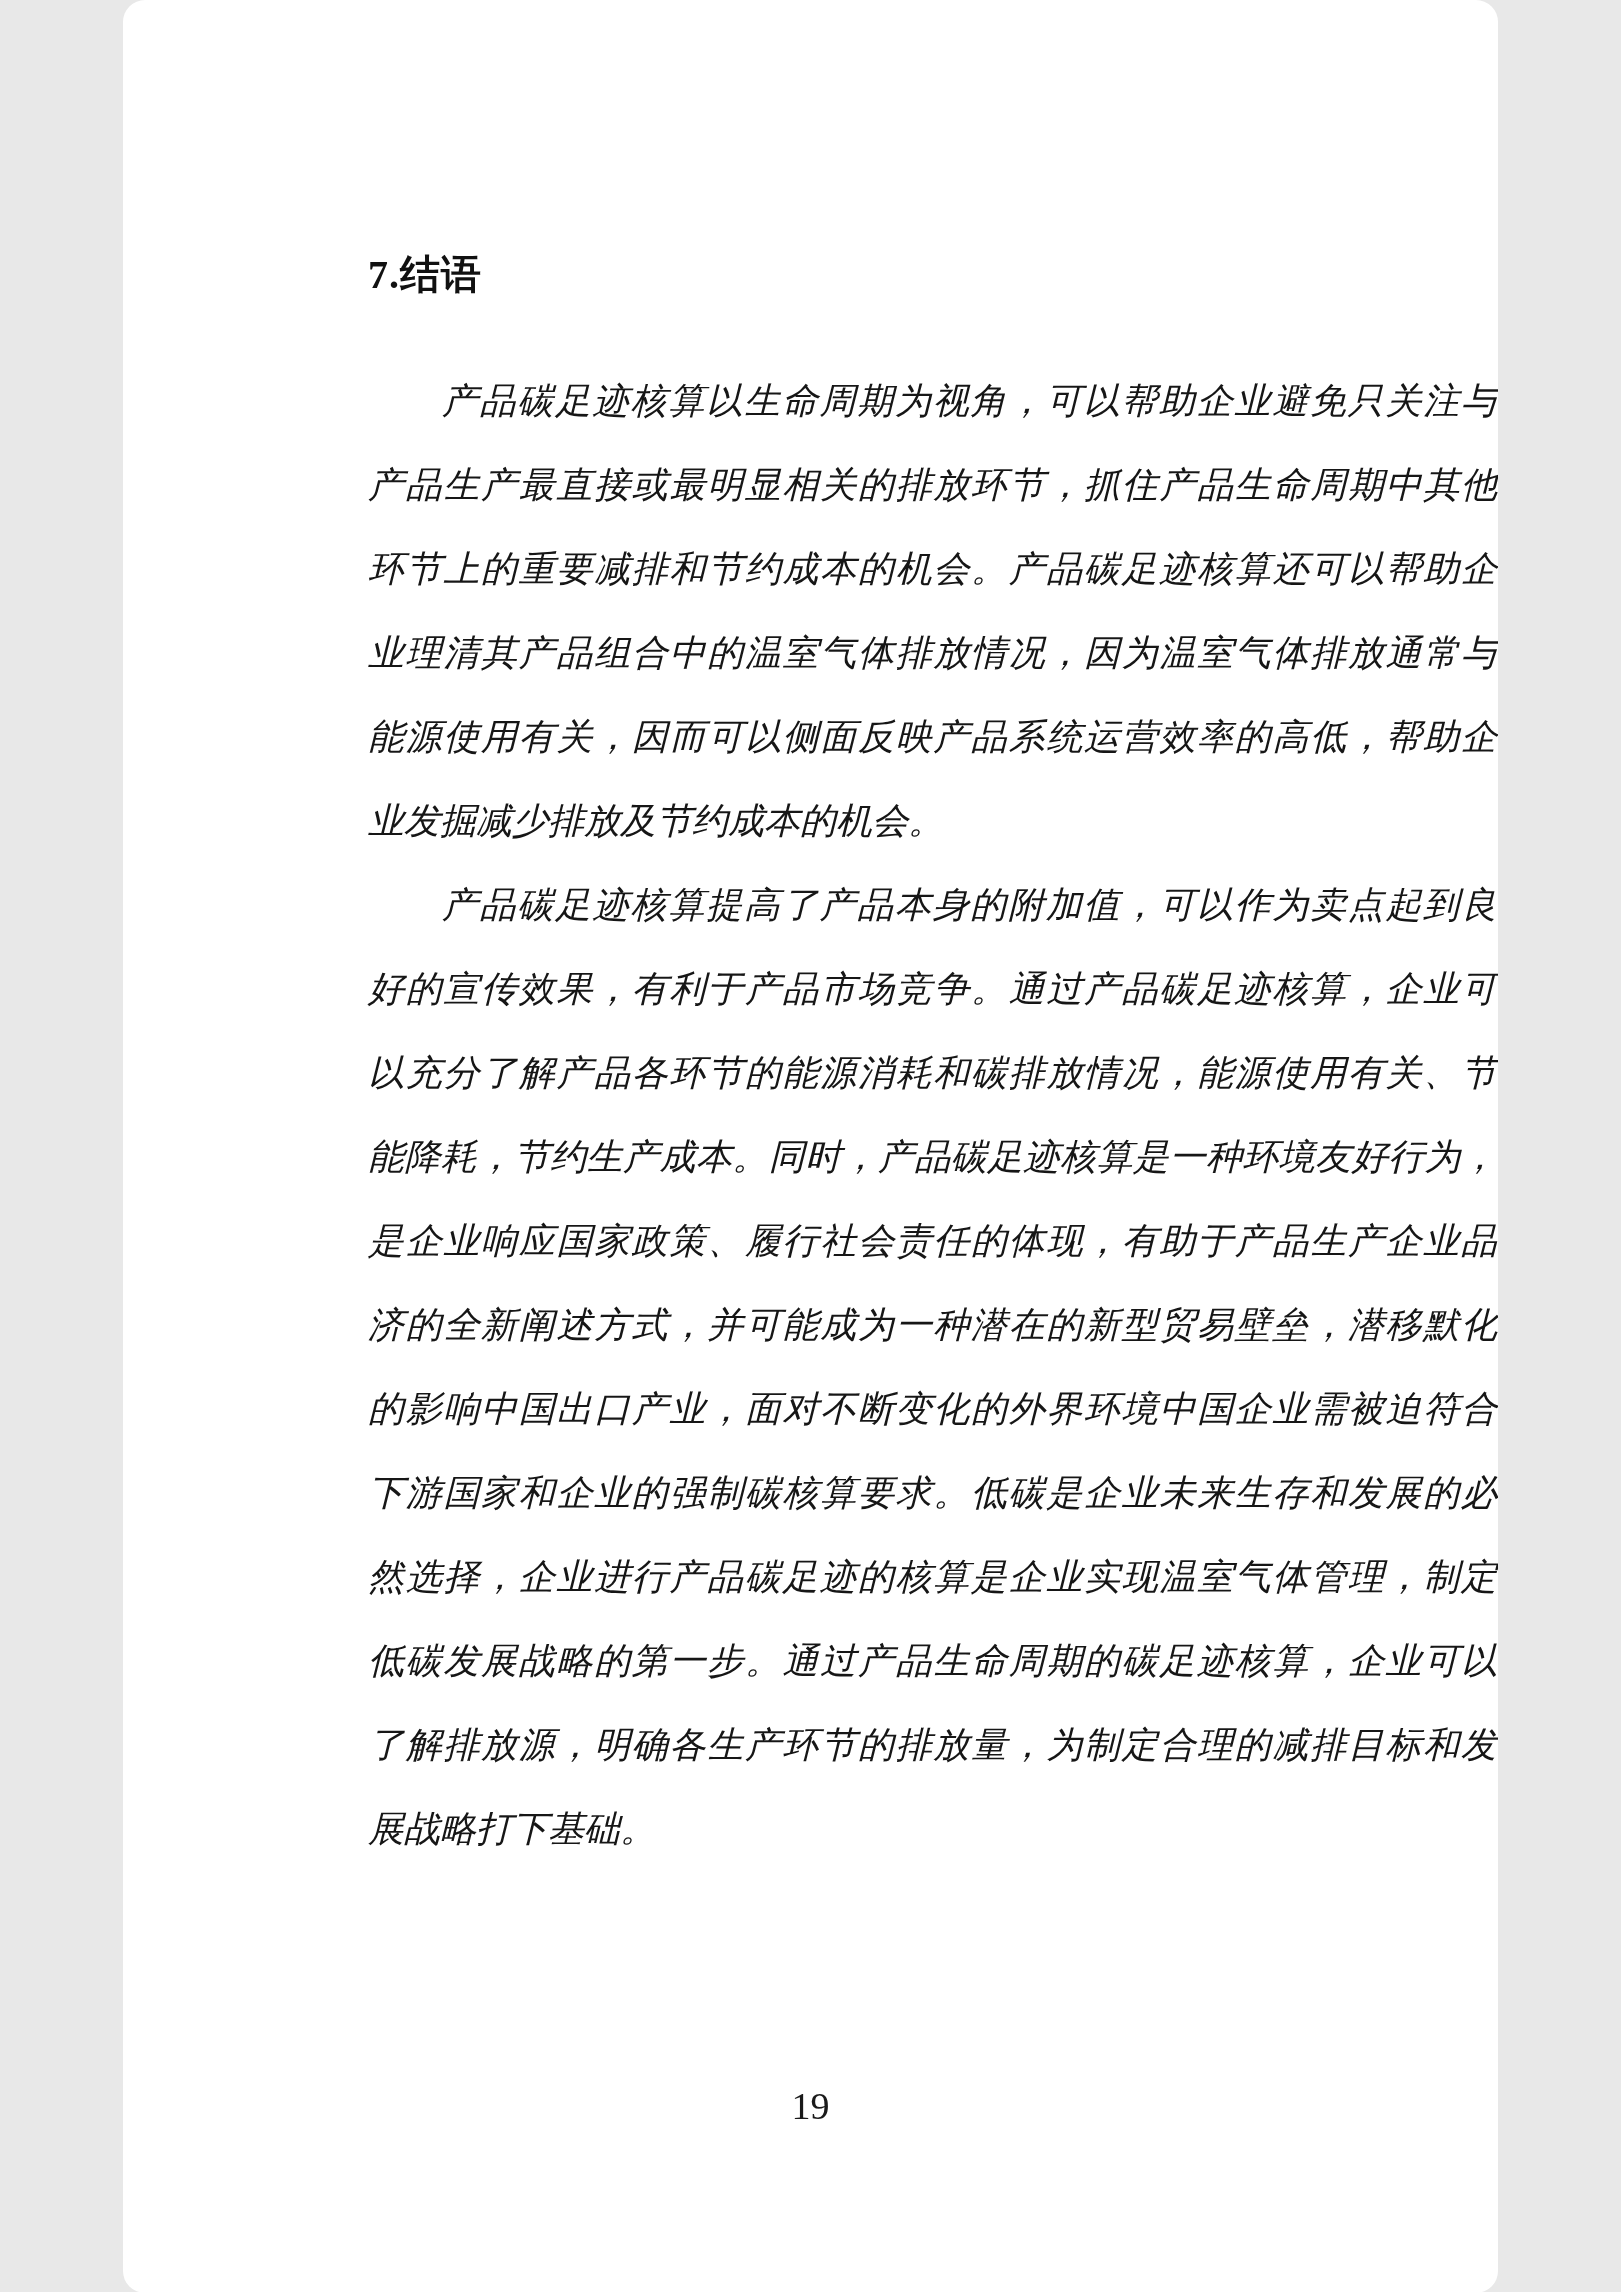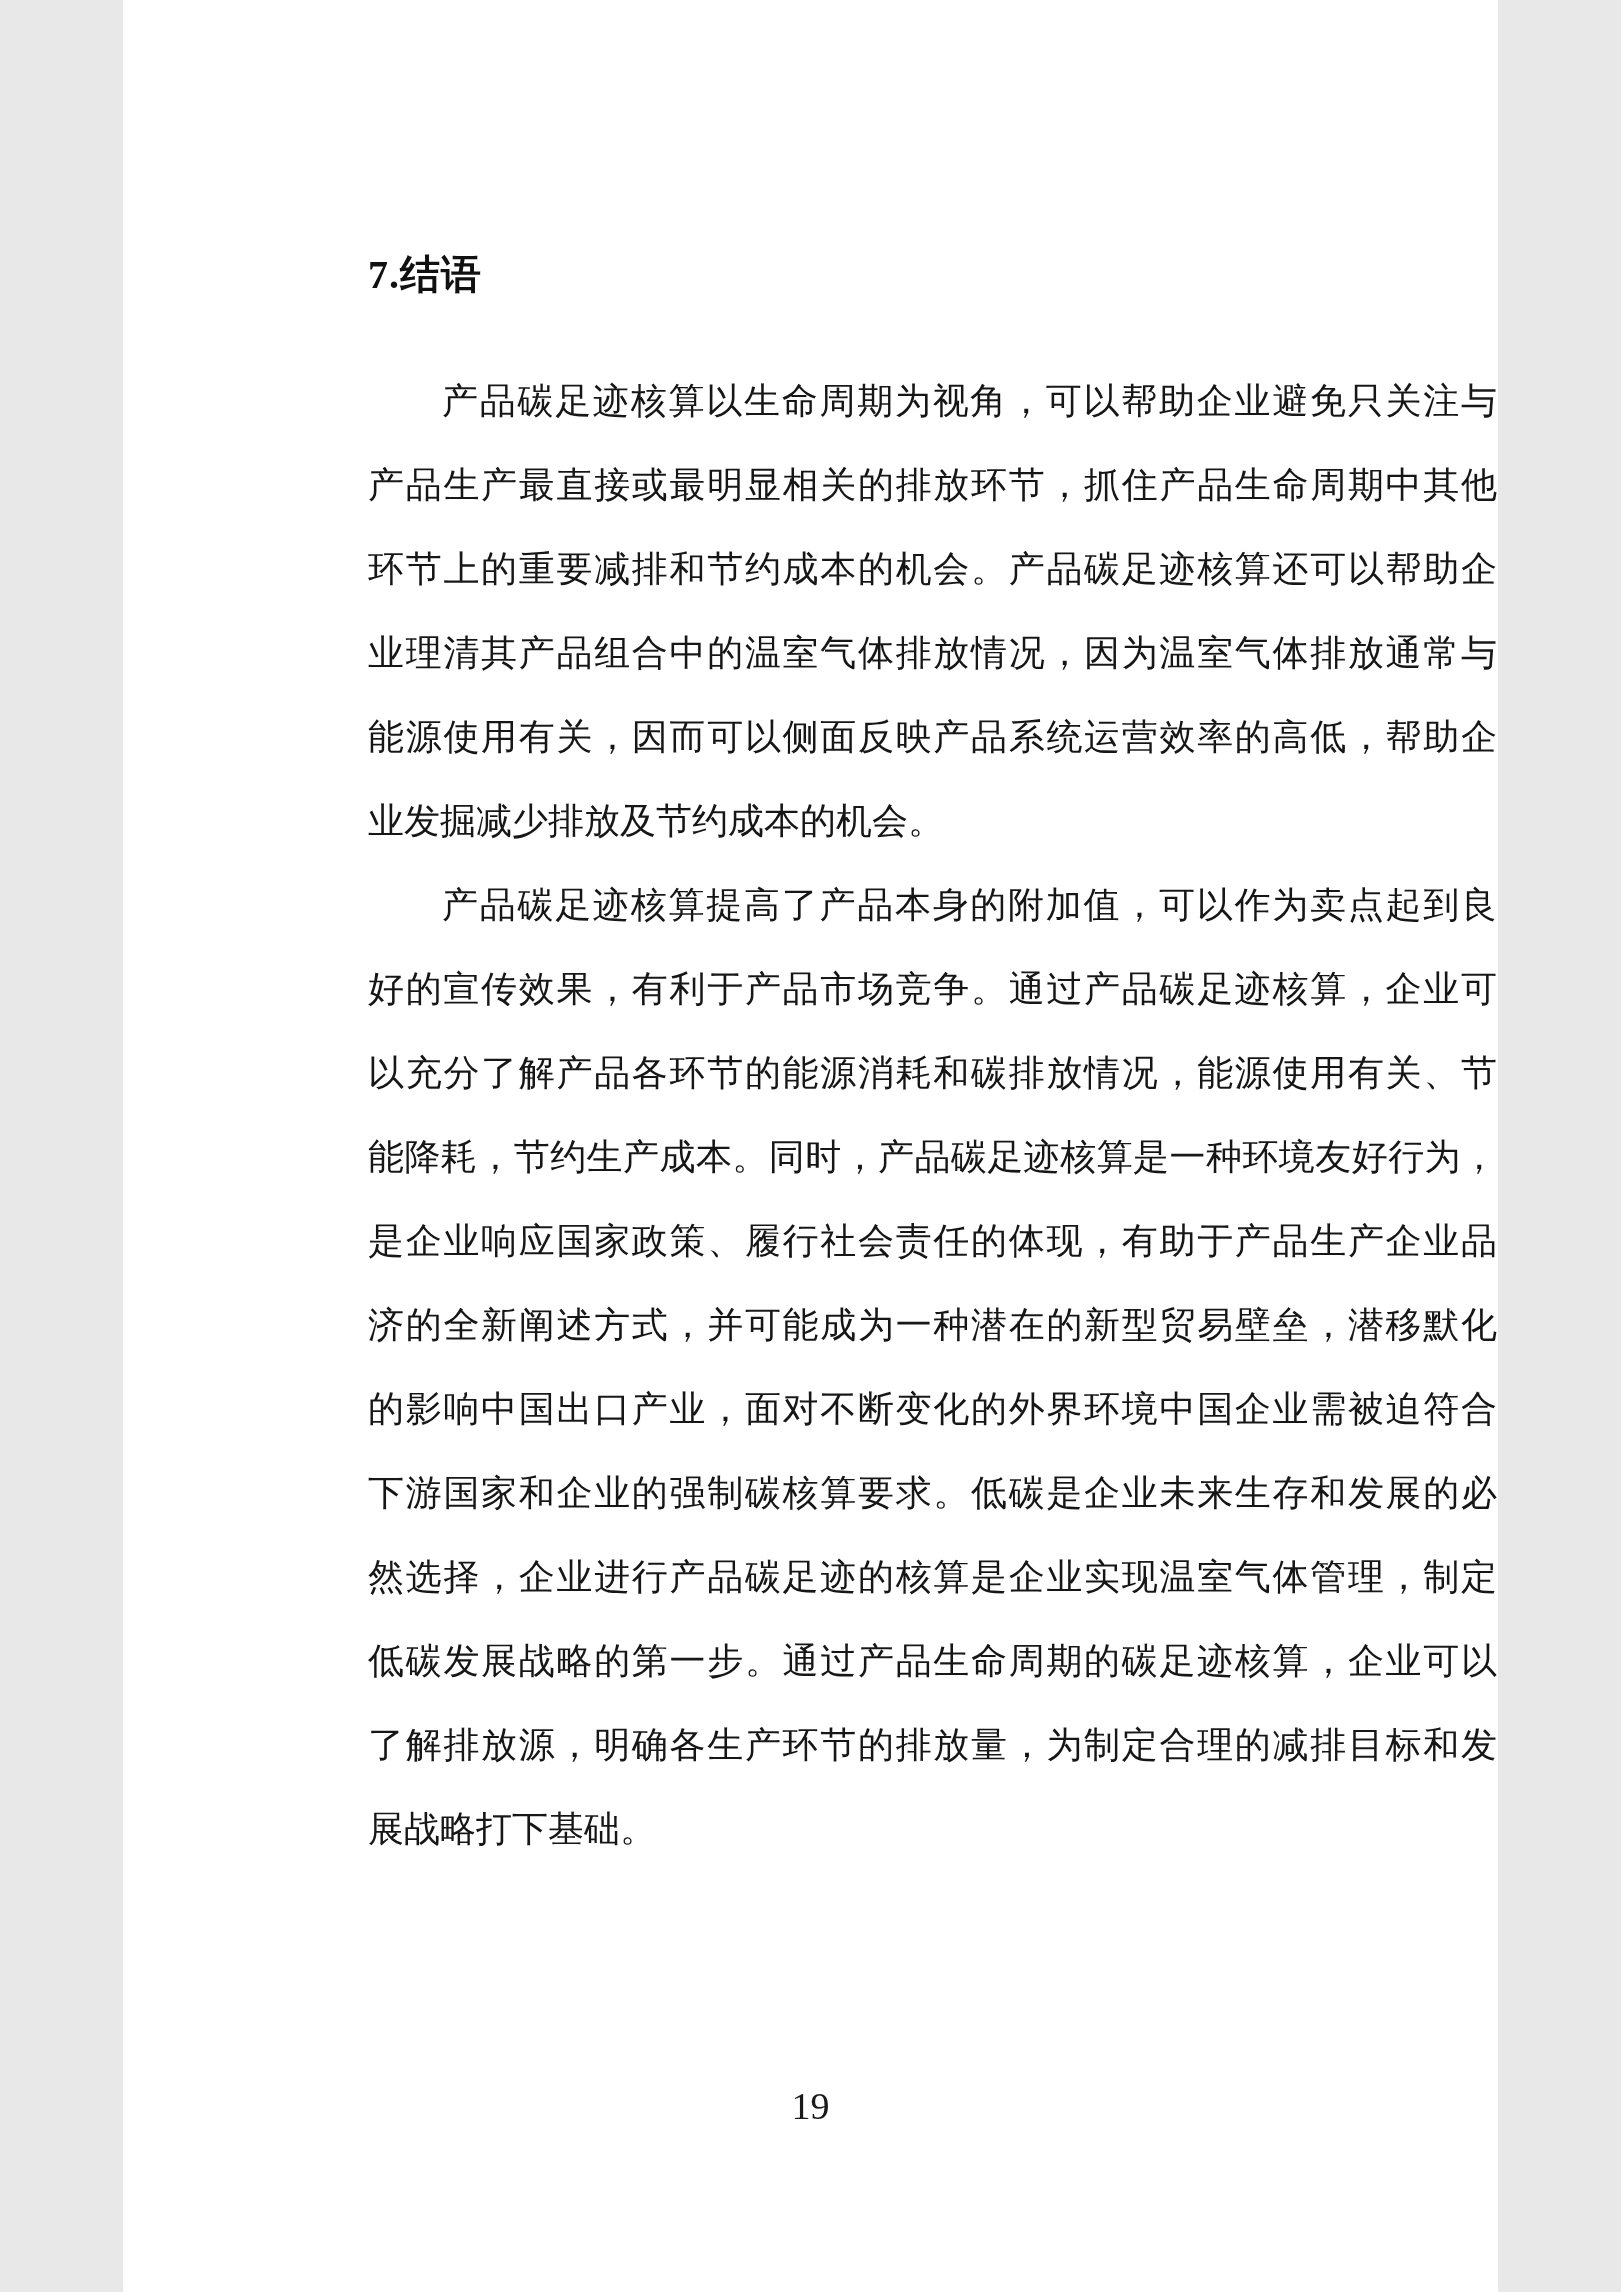--- a/index.html
+++ b/index.html
@@ -9,36 +9,38 @@
   }
   .page {
     position: relative;
     width: 1375px;
     height: 2293px;
     margin: 0 auto;
     background: #ffffff;
     color: #161616;
     font-family: "Liberation Serif", "DejaVu Serif", serif;
     overflow: hidden;
+    border-radius: 22px;
   }
   .heading {
     position: absolute;
     left: 245px;
     top: 247px;
     font-size: 40px;
     font-weight: 700;
     letter-spacing: 1px;
     color: #111111;
     white-space: nowrap;
   }
   .body-block {
     position: absolute;
     left: 245px;
     top: 359px;
     width: 1129px;
+    font-style: italic;
   }
   .line {
     height: 84px;
     line-height: 84px;
     font-size: 36px;
     text-align: justify;
     text-align-last: justify;
     text-justify: inter-character;
     white-space: nowrap;
     overflow: visible;

